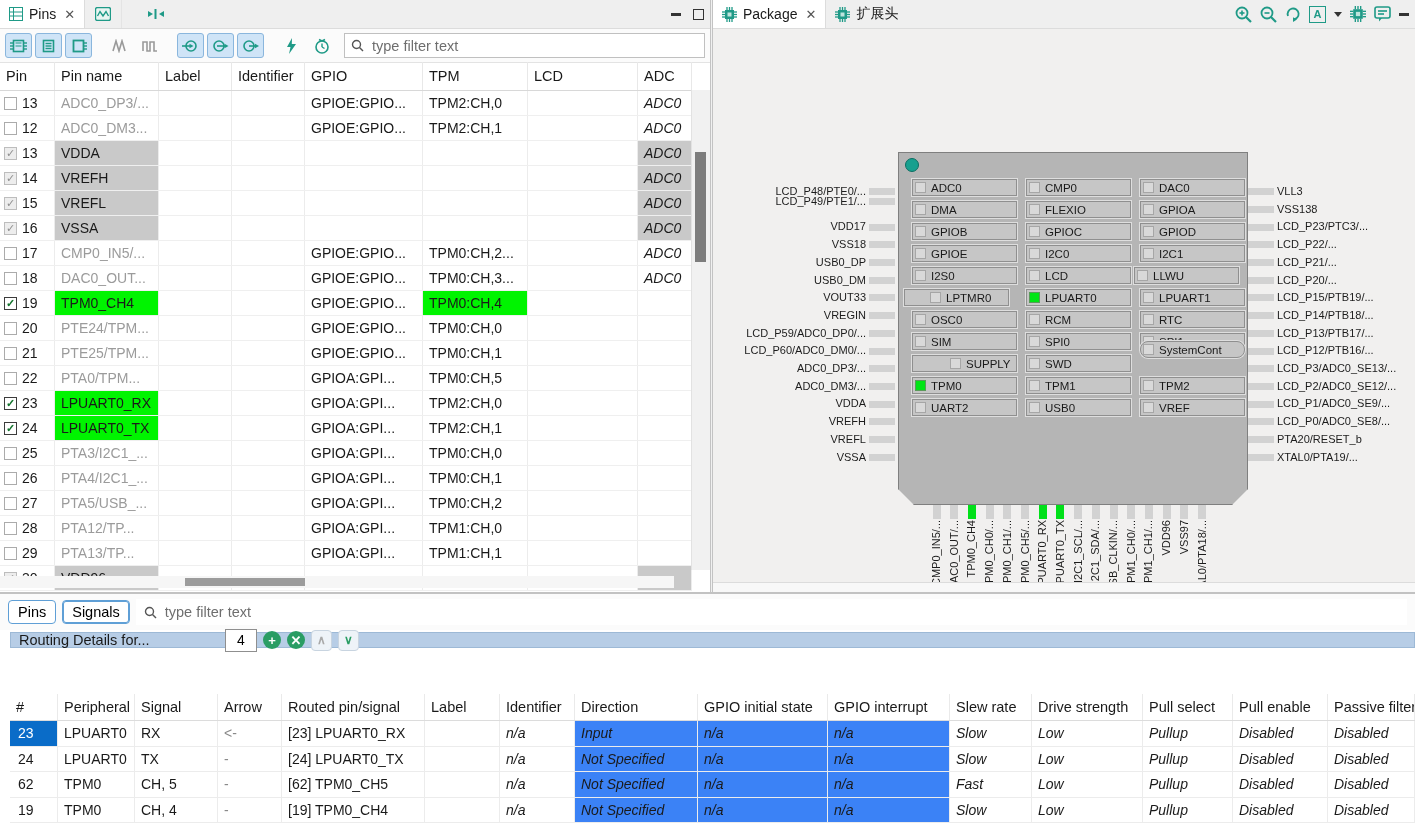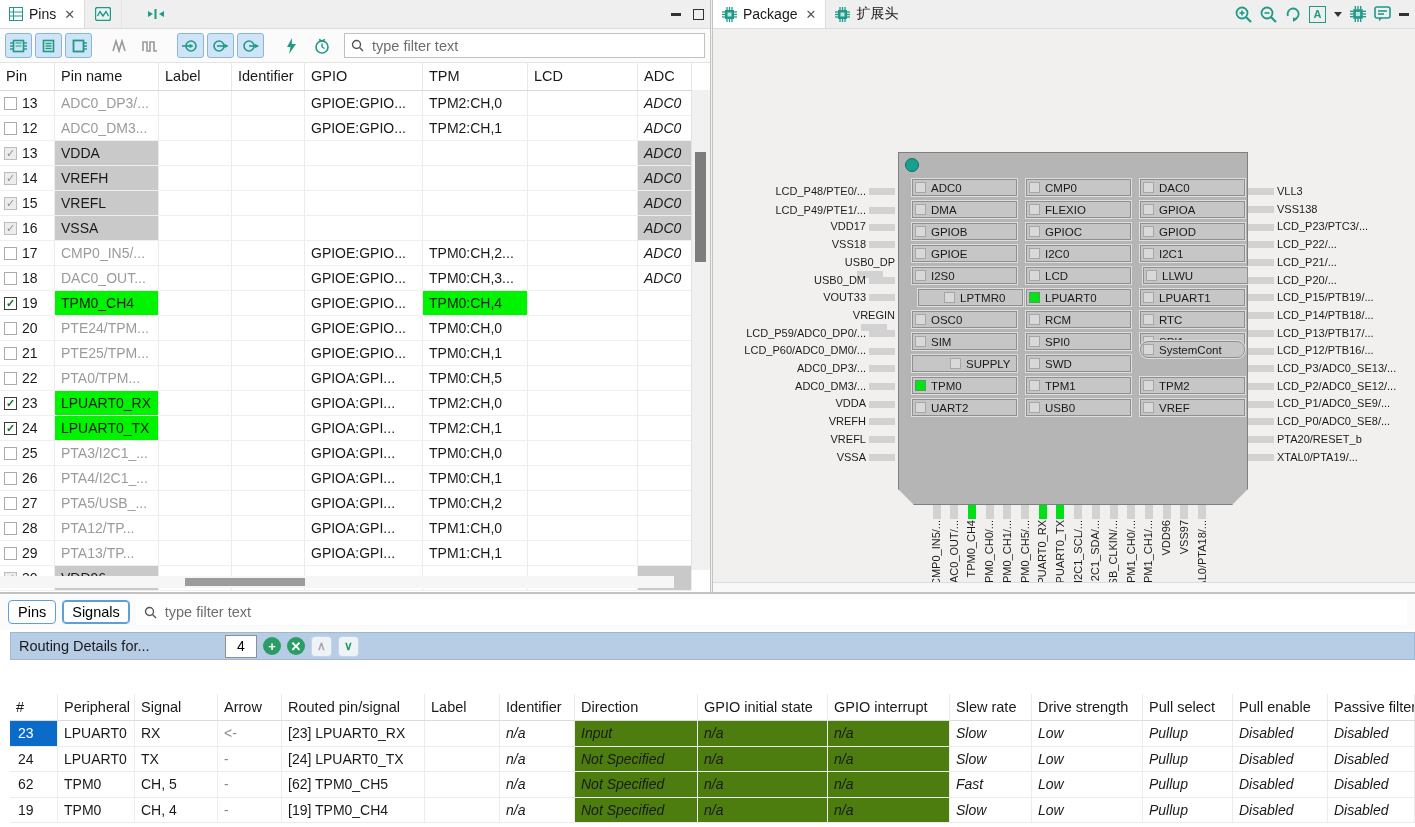--- a/index.html
+++ b/index.html
@@ -78,35 +78,35 @@
   .routing-panel{position:absolute;left:0;top:592px;width:1415px;height:235px;background:#fff;border-top:2px solid #c2c2c2;box-sizing:border-box}
   .rd-header{height:29px;background:#efefef;border-bottom:1px solid #dcdcdc;display:flex;align-items:stretch;position:relative}
   .rd-tab{display:flex;align-items:center;gap:7px;background:#fff;padding:0 12px;border-right:1px solid #dcdcdc;font-size:14.5px}
   .rd-hicons{position:absolute;right:8px;top:0;height:100%;display:flex;align-items:center;gap:14px}
   .rd-toolbar{height:36px;display:flex;align-items:center;gap:6px;padding:0 8px;background:#fbfbfb}
   .pillbtn{border:1px solid #5f9fd6;border-radius:4px;background:#fff;padding:3px 9px;font-size:14.5px}
   .pillbtn.focus{box-shadow:0 0 0 1px #5f9fd6 inset}
   .rd-search{flex:1;display:flex;align-items:center;gap:6px;padding:0 8px;height:26px;background:#fff}
   .rd-search input{border:none;outline:none;flex:1;font-size:14.5px;background:transparent}
   .rd-search input::placeholder{color:#6e6e6e;opacity:1}
-  .bluebar{margin:2px 0 0 10px;width:1405px;height:28px;background:#b7cde6;border:1px solid #9db9d6;box-sizing:border-box;display:flex;align-items:center;gap:6px;padding-left:8px}
+  .bluebar{margin:2px 0 0 10px;width:1405px;height:16px;background:#b7cde6;border:1px solid #9db9d6;box-sizing:border-box;display:flex;align-items:center;gap:6px;padding-left:8px}
   .bluebar .bartitle{width:200px;font-size:14.5px}
   .numbox{width:30px;height:21px;border:1px solid #8f8f8f;background:#fff;text-align:center;font-size:14px;outline:none;padding:0}
   .cbtn{width:18px;height:18px;border-radius:50%;background:#2a9d64;color:#fff;display:flex;align-items:center;justify-content:center;font-size:13px;font-weight:bold;line-height:1}
   .sqbtn{width:19px;height:19px;border-radius:4px;background:#eef3f8;border:1px solid #c8d4e0;display:flex;align-items:center;justify-content:center;font-size:12px;font-weight:bold}
   .sqbtn.dis{color:#a9a9a9}
   .sqbtn.en{color:#2a9d64}
   .rd-table{position:absolute;left:10px;right:0;top:100px;bottom:0;overflow:hidden;font-size:14px}
   .rhead,.rrow{display:grid}
   .rhead{height:26px;border-bottom:1px solid #dcdcdc;font-size:14.5px}
   .rhead .rhc{display:flex;align-items:center;padding-left:6px;border-right:1px solid #eaeaea;overflow:hidden;white-space:nowrap}
   .rrow{height:24.5px;border-bottom:1px solid #ececec}
   .rrow .rc{display:flex;align-items:center;padding-left:6px;border-right:1px solid #ececec;overflow:hidden;white-space:nowrap}
   .rc.it{font-style:italic}
-  .rc.ro{background:#4d7c0f}
+  .rc.ro{background:#3b82f6}
   .rc.arrow{color:#8a8a8a}
   .rc.numcell{padding-left:8px}
   .rc.sel{background:#0a6cc8;color:#fff}
 </style>
 </head>
 <body>
 
 <div class="app">
 
   <div class="top">
@@ -637,21 +637,21 @@
               <span>GPIOB</span>
             </div>
             <div class="module" style="left: 13px; top: 92px;">
               <div class="mind"></div>
               <span>GPIOE</span>
             </div>
             <div class="module" style="left: 13px; top: 114px;">
               <div class="mind"></div>
               <span>I2S0</span>
             </div>
-            <div class="module" style="left: 19px; top: 136px; padding-left: 25px;">
+            <div class="module" style="left: 5px; top: 136px; padding-left: 25px;">
               <div class="mind"></div>
               <span>LPTMR0</span>
             </div>
             <div class="module" style="left: 13px; top: 158px;">
               <div class="mind"></div>
               <span>OSC0</span>
             </div>
             <div class="module" style="left: 13px; top: 180px;">
               <div class="mind"></div>
               <span>SIM</span>
@@ -721,21 +721,21 @@
               <span>GPIOA</span>
             </div>
             <div class="module" style="left: 241px; top: 70px;">
               <div class="mind"></div>
               <span>GPIOD</span>
             </div>
             <div class="module" style="left: 241px; top: 92px;">
               <div class="mind"></div>
               <span>I2C1</span>
             </div>
-            <div class="module" style="left: 244px; top: 114px;">
+            <div class="module" style="left: 235px; top: 114px;">
               <div class="mind"></div>
               <span>LLWU</span>
             </div>
             <div class="module" style="left: 241px; top: 136px;">
               <div class="mind"></div>
               <span>LPUART1</span>
             </div>
             <div class="module" style="left: 241px; top: 158px;">
               <div class="mind"></div>
               <span>RTC</span>
@@ -754,45 +754,45 @@
             </div>
             <div class="module" style="left: 241px; top: 246px;">
               <div class="mind"></div>
               <span>VREF</span>
             </div>
           </div>
       <div class="pin-item left" style="top: 158px; right: 520px;">
             <div class="plabel">LCD_P48/PTE0/...</div>
             <div class="stub"></div>
           </div>
-          <div class="pin-item left" style="top: 177px; right: 520px;">
+          <div class="pin-item left" style="top: 168px; right: 520px;">
             <div class="plabel">LCD_P49/PTE1/...</div>
             <div class="stub"></div>
           </div>
           <div class="pin-item left" style="top: 193.4px; right: 520px;">
             <div class="plabel">VDD17</div>
             <div class="stub"></div>
           </div>
           <div class="pin-item left" style="top: 211.1px; right: 520px;">
             <div class="plabel">VSS18</div>
             <div class="stub"></div>
           </div>
-          <div class="pin-item left" style="top: 228.8px; right: 520px; flex-direction: column;">
+          <div class="pin-item left" style="top: 228.8px; right: 520px;">
             <div class="plabel">USB0_DP</div>
             <div class="stub"></div>
           </div>
           <div class="pin-item left" style="top: 246.5px; right: 520px;">
             <div class="plabel">USB0_DM</div>
             <div class="stub"></div>
           </div>
           <div class="pin-item left" style="top: 264.2px; right: 520px;">
             <div class="plabel">VOUT33</div>
             <div class="stub"></div>
           </div>
-          <div class="pin-item left" style="top: 281.9px; right: 520px; flex-direction: column;">
+          <div class="pin-item left" style="top: 281.9px; right: 520px;">
             <div class="plabel">VREGIN</div>
             <div class="stub"></div>
           </div>
           <div class="pin-item left" style="top: 299.6px; right: 520px;">
             <div class="plabel">LCD_P59/ADC0_DP0/...</div>
             <div class="stub"></div>
           </div>
           <div class="pin-item left" style="top: 317.3px; right: 520px;">
             <div class="plabel">LCD_P60/ADC0_DM0/...</div>
             <div class="stub"></div>

